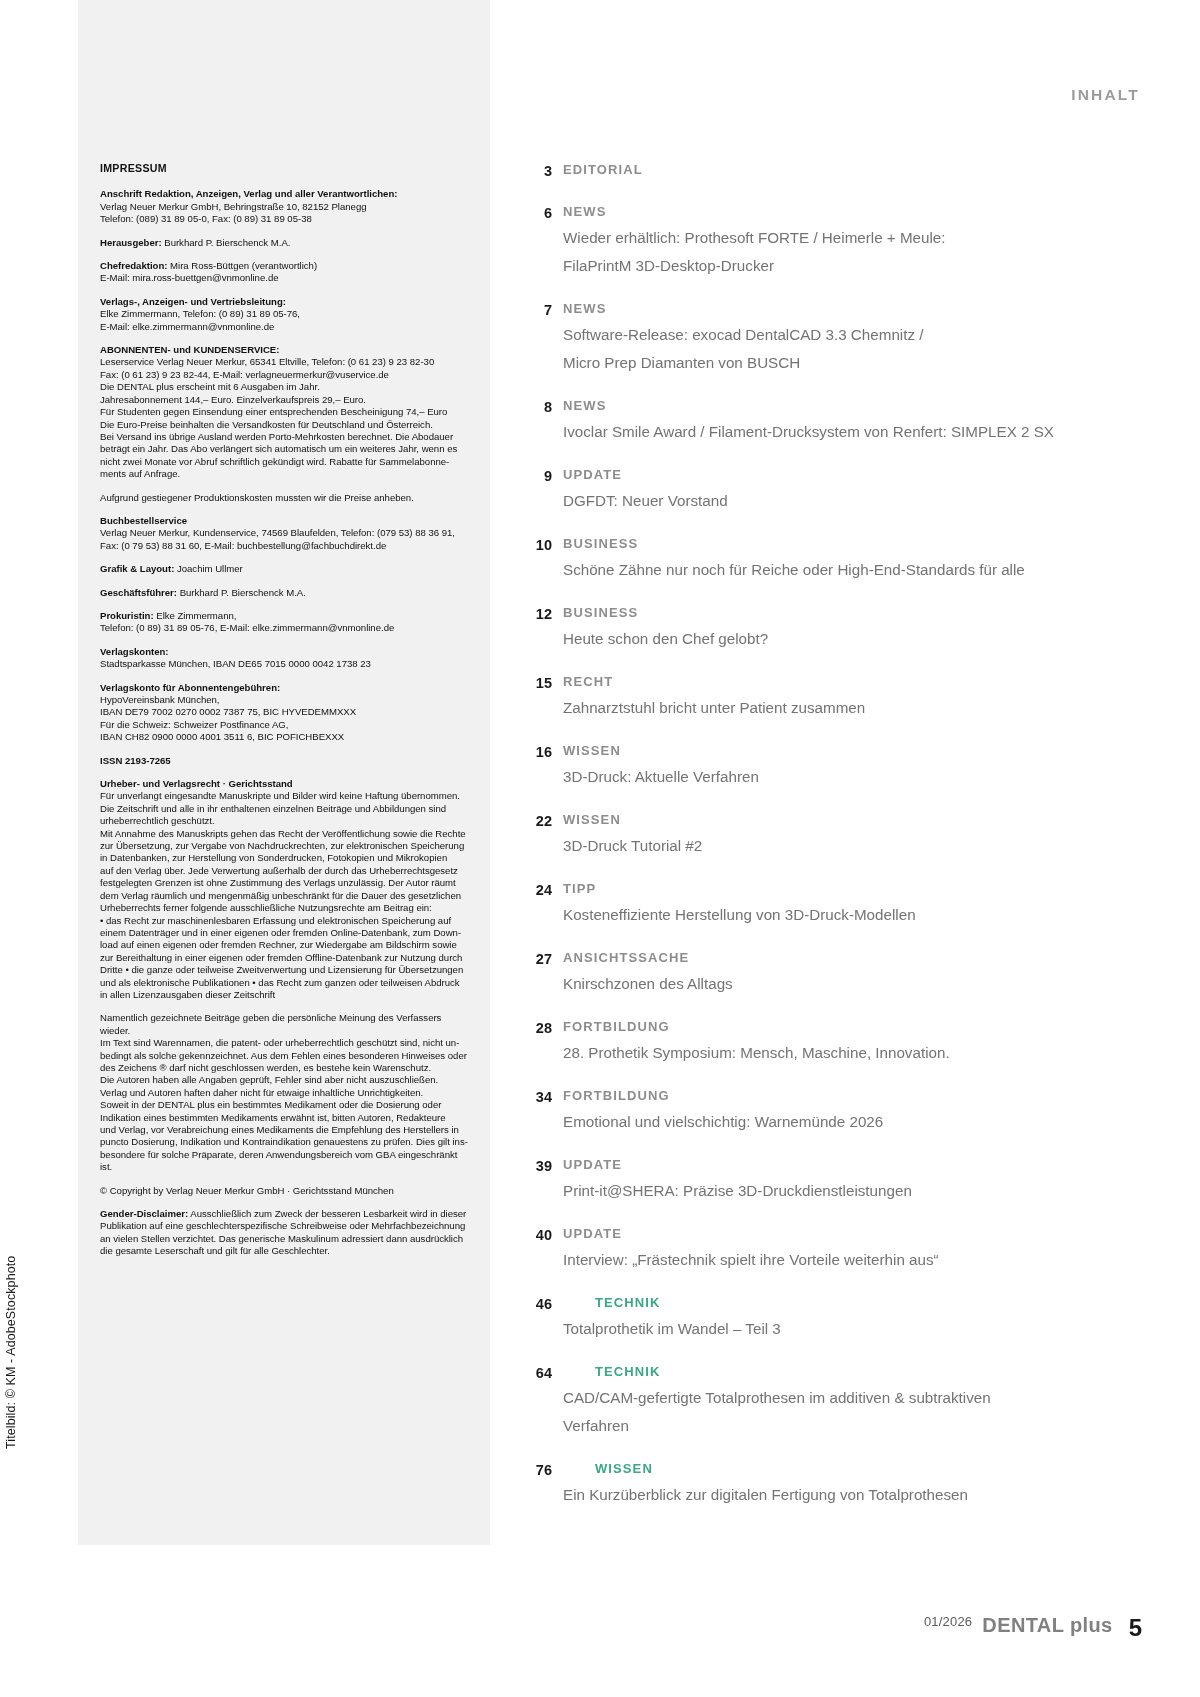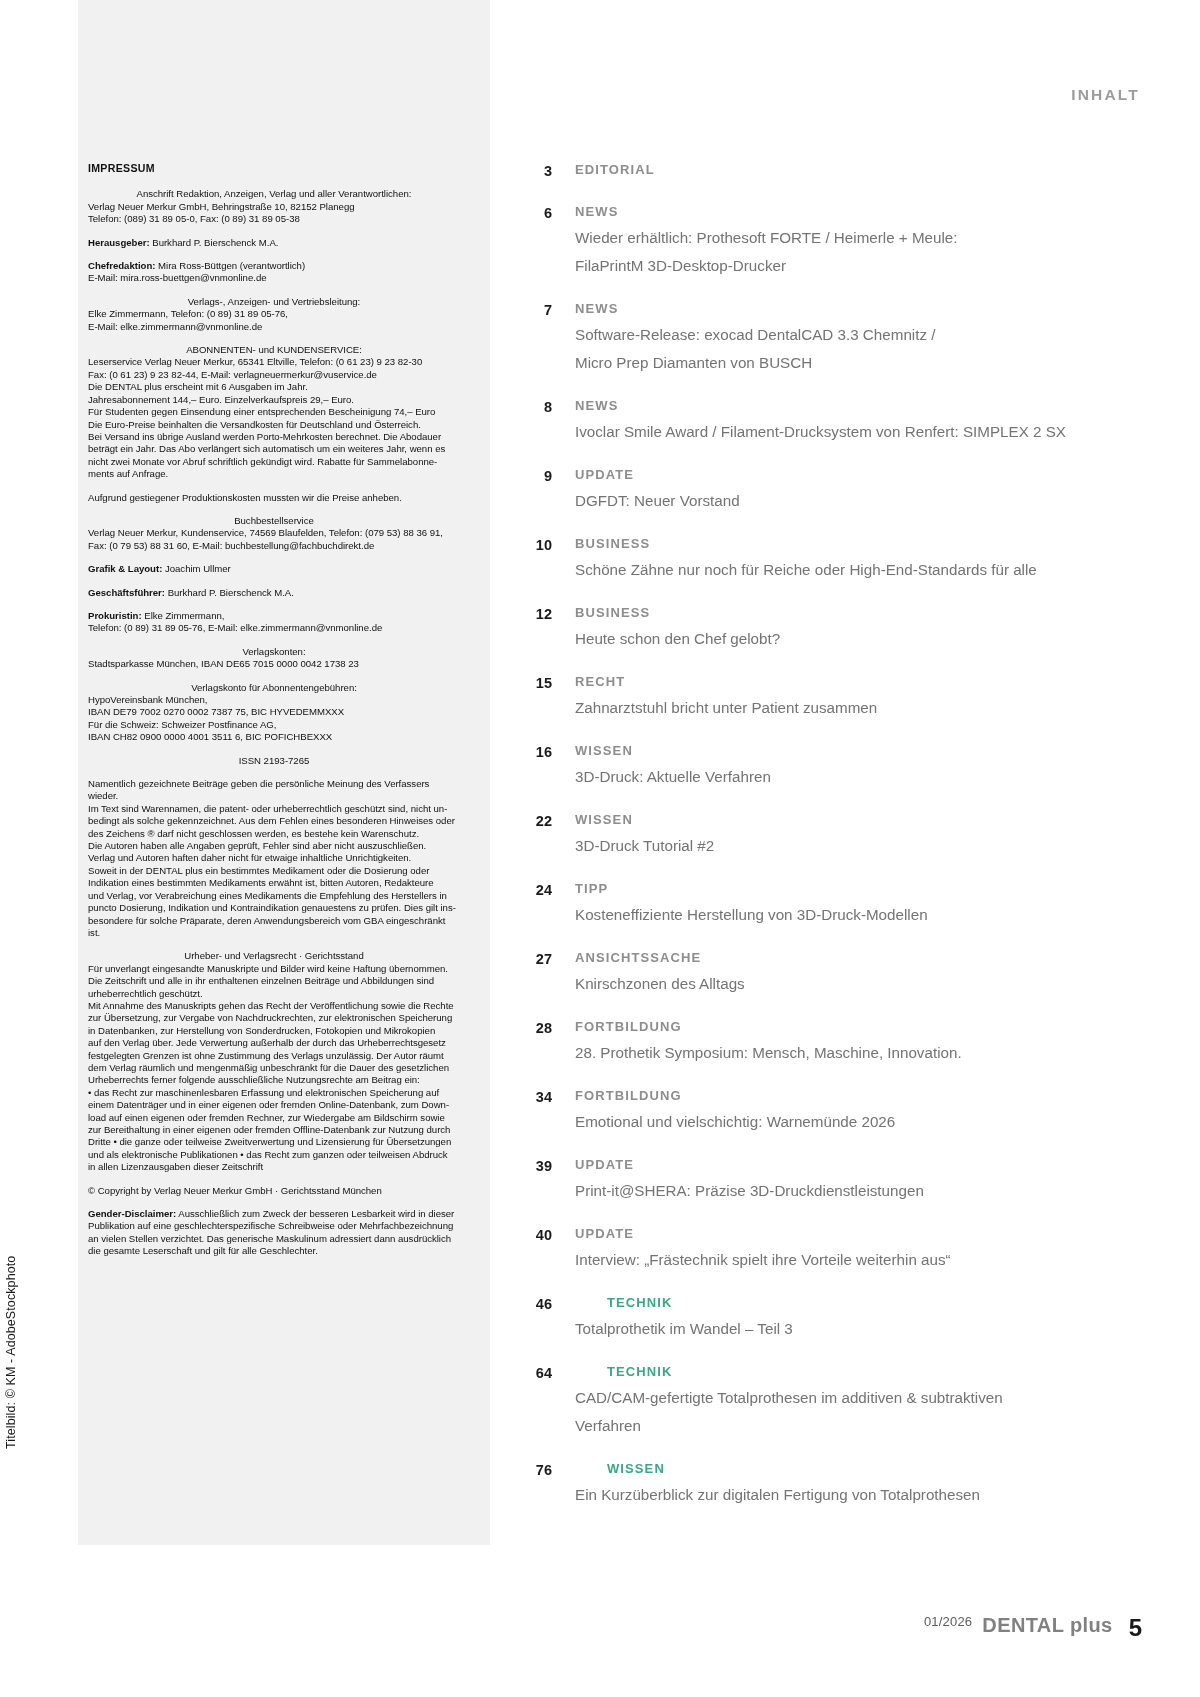--- a/index.html
+++ b/index.html
@@ -54,36 +54,36 @@
     transform: rotate(-90deg);
     white-space: nowrap;
     font-size: 12.5px;
     color: #1a1a1a;
     letter-spacing: 0.1px;
   }
 
   
   .imprint {
     position: absolute;
-    left: 88px; top: 162px;
+    left: 100px; top: 162px;
     width: 372px;
     font-size: 9.6px;
     line-height: 12.4px;
     color: #111;
     letter-spacing: -0.02px;
   }
   .imprint .ttl {
     font-size: 10.6px;
     font-weight: bold;
     letter-spacing: 0.3px;
     margin-bottom: 14px;
   }
   .blk { margin-bottom: 11px; }
   .blk b { font-weight: bold; }
-  .blk .hd { font-weight: normal; display: block; text-align: center; }
+  .blk .hd { font-weight: bold; display: block; }
 
   
   .toc {
     position: absolute;
     left: 510px; top: 160px;
     width: 620px;
   }
   .toc-row {
     display: flex;
     align-items: flex-start;
@@ -93,21 +93,21 @@
     width: 42px;
     flex: 0 0 42px;
     text-align: right;
     font-size: 14.5px;
     font-weight: bold;
     color: #1a1a1a;
     line-height: 20px;
     padding-top: 1px;
   }
   .toc-body {
-    padding-left: 23px;
+    padding-left: 11px;
     flex: 1 1 auto;
   }
   .toc-cat {
     font-size: 13px;
     font-weight: bold;
     letter-spacing: 1.1px;
     color: #8d8d8d;
     line-height: 20px;
   }
   .toc-cat.green { color: #3aa883; margin-left: 32px; }
@@ -215,33 +215,20 @@
         </div>
         <div class="blk">
           <span class="hd">Verlagskonto für Abonnentengebühren:</span>
           <div>HypoVereinsbank München,</div>
           <div>IBAN DE79 7002 0270 0002 7387 75,  BIC HYVEDEMMXXX</div>
           <div>Für die Schweiz: Schweizer Postfinance AG,</div>
           <div>IBAN  CH82 0900 0000 4001 3511 6, BIC POFICHBEXXX</div>
         </div>
         <div class="blk">
           <span class="hd">ISSN 2193-7265</span>
-        </div>
-        <div class="blk">
-          <div>Namentlich gezeichnete Beiträge geben die persönliche Meinung des Verfassers wieder.</div>
-          <div>Im Text sind Warennamen, die patent- oder urheberrechtlich geschützt sind, nicht un-</div>
-          <div>bedingt als solche gekennzeichnet. Aus dem Fehlen eines besonderen Hinweises oder</div>
-          <div>des Zeichens ® darf nicht geschlossen werden, es bestehe kein Warenschutz.</div>
-          <div>Die Autoren haben alle Angaben geprüft, Fehler sind aber nicht auszuschließen.</div>
-          <div>Verlag und Autoren haften daher nicht für etwaige inhaltliche Unrichtigkeiten.</div>
-          <div>Soweit in der DENTAL plus ein bestimmtes Medikament oder die Dosierung oder</div>
-          <div>Indikation eines bestimmten Medikaments erwähnt ist, bitten  Autoren, Redakteure</div>
-          <div>und Verlag, vor Verabreichung eines Medikaments die Empfehlung des Herstellers in</div>
-          <div>puncto Dosierung, Indikation und Kontraindikation genauestens zu prüfen. Dies gilt ins-</div>
-          <div>besondere für solche Präparate, deren Anwendungsbereich vom GBA eingeschränkt ist.</div>
         </div>
         <div class="blk">
           <span class="hd">Urheber- und Verlagsrecht · Gerichtsstand</span>
           <div>Für unverlangt eingesandte Manuskripte und Bilder wird keine Haftung übernommen.</div>
           <div>Die Zeitschrift und alle in ihr enthaltenen einzelnen Beiträge und Abbildungen sind</div>
           <div>urheberrechtlich geschützt.</div>
           <div>Mit Annahme des Manuskripts gehen das Recht der Veröffentlichung sowie die Rechte</div>
           <div>zur Übersetzung, zur Vergabe von Nachdruckrechten, zur elektronischen Speicherung</div>
           <div>in Datenbanken, zur Herstellung von Sonderdrucken, Fotokopien und Mikrokopien</div>
           <div>auf den Verlag über. Jede Verwertung außerhalb der durch das Urheberrechtsgesetz</div>
@@ -250,20 +237,33 @@
           <div>Urheberrechts ferner folgende ausschließliche Nutzungsrechte am Beitrag ein:</div>
           <div>• das Recht zur maschinenlesbaren Erfassung und elektronischen Speicherung auf</div>
           <div>einem Datenträger und in einer eigenen oder fremden Online-Datenbank, zum Down-</div>
           <div>load auf einen eigenen oder fremden Rechner, zur Wiedergabe am Bildschirm sowie</div>
           <div>zur Bereithaltung in einer eigenen oder fremden Offline-Datenbank zur Nutzung durch</div>
           <div>Dritte  • die ganze oder teilweise Zweitverwertung und Lizensierung für Übersetzungen</div>
           <div>und als elektronische Publikationen  • das Recht zum ganzen oder teilweisen Abdruck</div>
           <div>in allen Lizenzausgaben dieser Zeitschrift</div>
         </div>
         <div class="blk">
+          <div>Namentlich gezeichnete Beiträge geben die persönliche Meinung des Verfassers wieder.</div>
+          <div>Im Text sind Warennamen, die patent- oder urheberrechtlich geschützt sind, nicht un-</div>
+          <div>bedingt als solche gekennzeichnet. Aus dem Fehlen eines besonderen Hinweises oder</div>
+          <div>des Zeichens ® darf nicht geschlossen werden, es bestehe kein Warenschutz.</div>
+          <div>Die Autoren haben alle Angaben geprüft, Fehler sind aber nicht auszuschließen.</div>
+          <div>Verlag und Autoren haften daher nicht für etwaige inhaltliche Unrichtigkeiten.</div>
+          <div>Soweit in der DENTAL plus ein bestimmtes Medikament oder die Dosierung oder</div>
+          <div>Indikation eines bestimmten Medikaments erwähnt ist, bitten  Autoren, Redakteure</div>
+          <div>und Verlag, vor Verabreichung eines Medikaments die Empfehlung des Herstellers in</div>
+          <div>puncto Dosierung, Indikation und Kontraindikation genauestens zu prüfen. Dies gilt ins-</div>
+          <div>besondere für solche Präparate, deren Anwendungsbereich vom GBA eingeschränkt ist.</div>
+        </div>
+        <div class="blk">
           <div>© Copyright by Verlag Neuer Merkur GmbH · Gerichtsstand München</div>
         </div>
         <div class="blk">
           <div><b>Gender-Disclaimer:</b><span> Ausschließlich zum Zweck der besseren Lesbarkeit wird in dieser</span></div>
           <div>Publikation auf eine geschlechterspezifische Schreibweise oder Mehrfachbezeichnung</div>
           <div>an vielen Stellen verzichtet. Das generische Maskulinum adressiert dann ausdrücklich</div>
           <div>die gesamte Leserschaft und gilt für alle Geschlechter.</div>
         </div>
       </div>
   </div>

